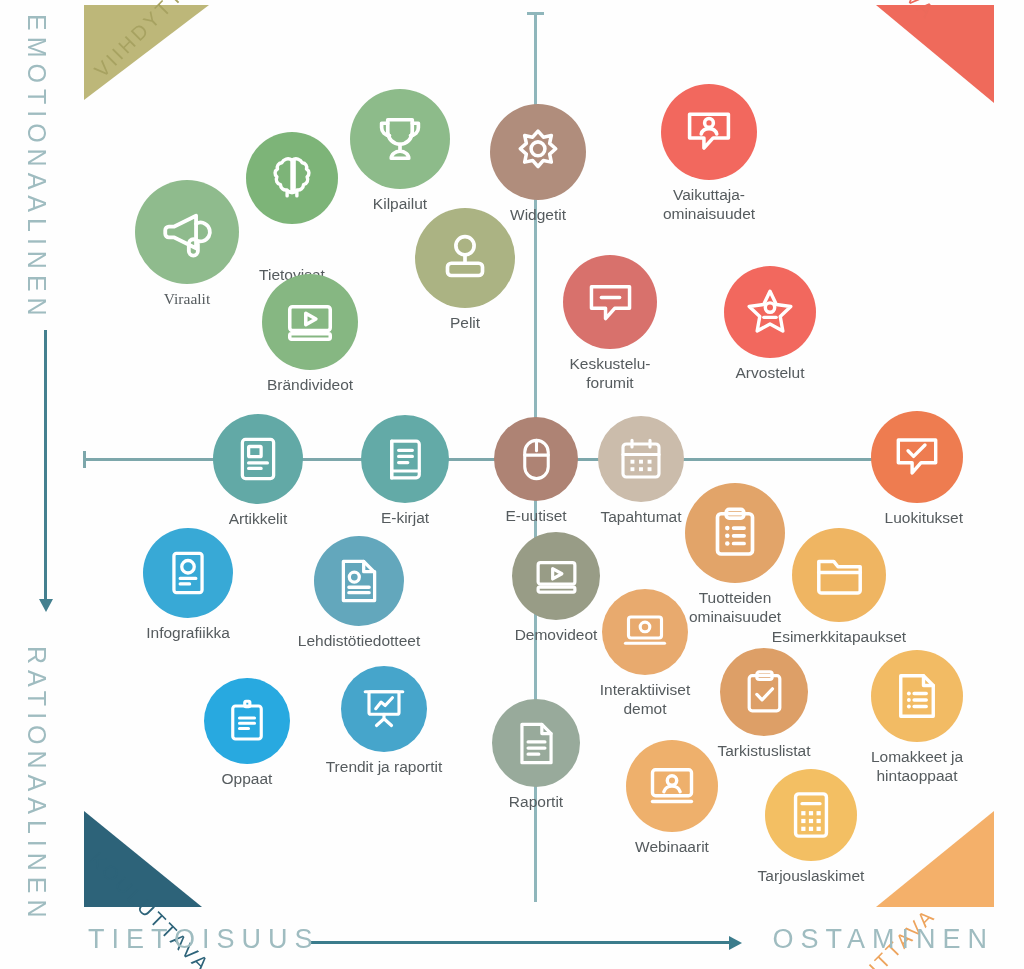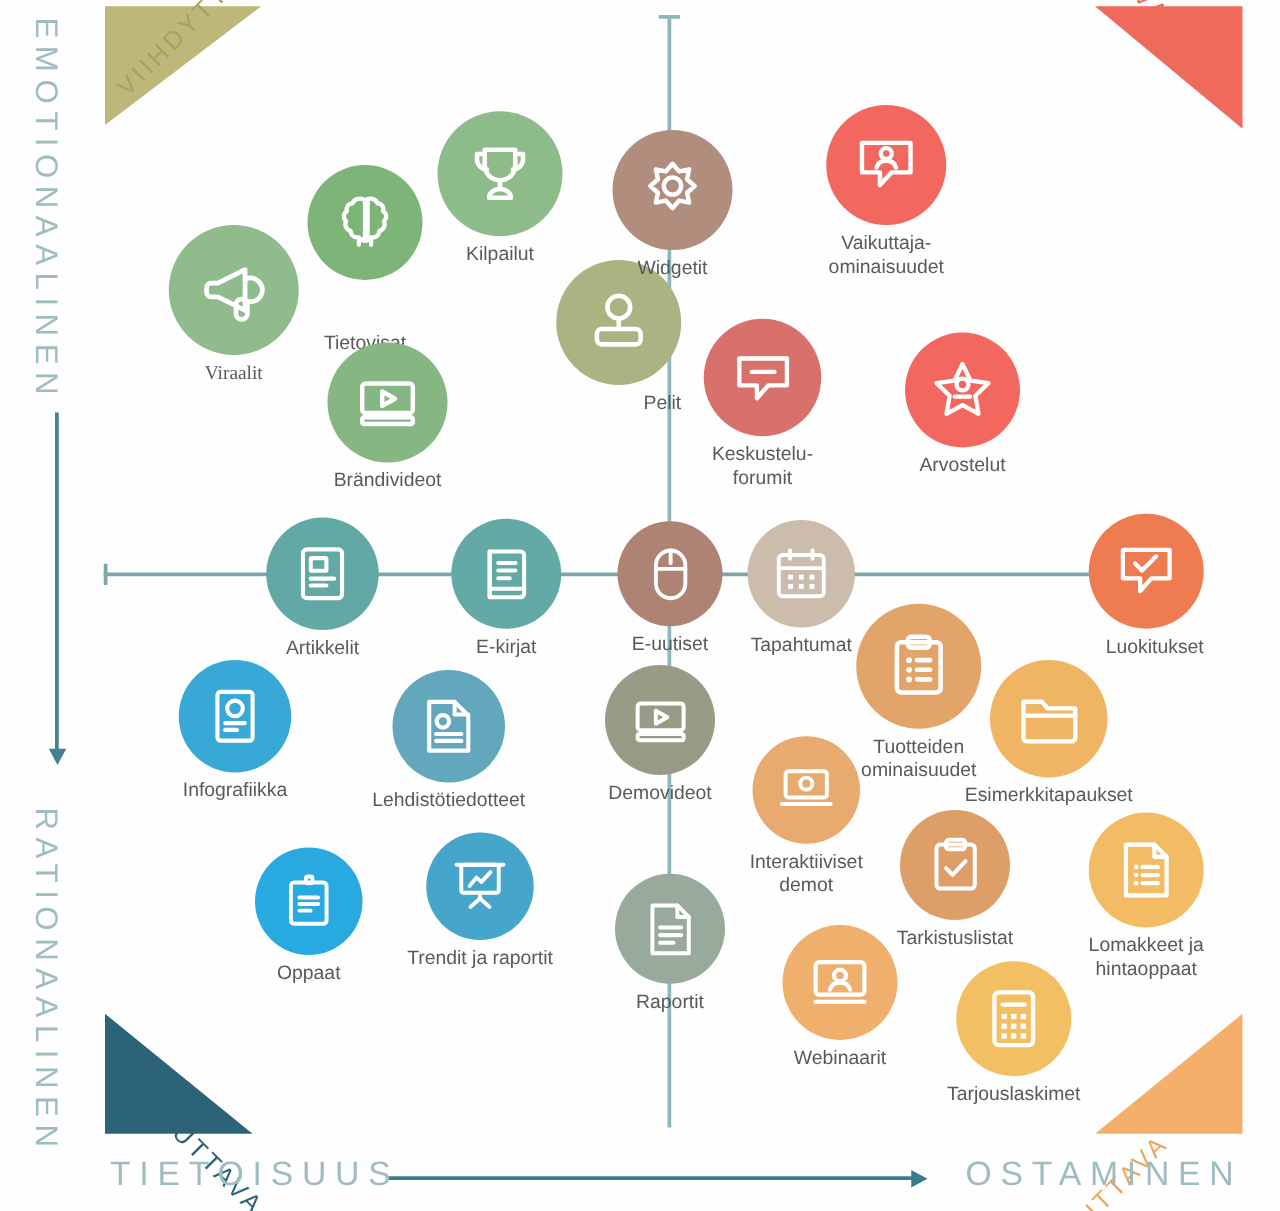--- a/index.html
+++ b/index.html
@@ -195,21 +195,21 @@
       <div class="node" style="left: 310px; top: 274px;">
         <div class="bubble" style="width: 96px; height: 96px; background: rgb(134, 183, 130);">
           <svg width="54" height="54" viewBox="0 0 32 32">
             <rect fill="none" stroke="#fff" stroke-width="2.1" stroke-linecap="round" stroke-linejoin="round" x="4" y="7" width="24" height="14" rx="1.6"></rect>
             <path fill="none" stroke="#fff" stroke-width="2.1" stroke-linecap="round" stroke-linejoin="round" d="M13.5 10.8l6 3.4-6 3.4z"></path>
             <rect fill="none" stroke="#fff" stroke-width="2.1" stroke-linecap="round" stroke-linejoin="round" x="4" y="23" width="24" height="3.2" rx="1"></rect>
           </svg>
         </div>
         <div class="caption">Brändivideot</div>
       </div>
-      <div class="node" style="left: 465px; top: 208px; align-items: flex-end;">
+      <div class="node" style="left: 465px; top: 208px;">
         <div class="bubble" style="width: 100px; height: 100px; background: rgb(171, 179, 131);">
           <svg width="56" height="56" viewBox="0 0 32 32">
             <circle fill="none" stroke="#fff" stroke-width="2.1" stroke-linecap="round" stroke-linejoin="round" cx="16" cy="9" r="5.2"></circle>
             <path fill="none" stroke="#fff" stroke-width="2.1" stroke-linecap="round" stroke-linejoin="round" d="M16 14.2V19"></path>
             <rect fill="none" stroke="#fff" stroke-width="2.1" stroke-linecap="round" stroke-linejoin="round" x="6" y="19" width="20" height="7" rx="2.2"></rect>
           </svg>
         </div>
         <div class="caption">Pelit</div>
       </div>
       <div class="node" style="left: 538px; top: 104px;">
@@ -324,21 +324,21 @@
         <div class="bubble" style="width: 90px; height: 90px; background: rgb(99, 167, 188);">
           <svg width="50" height="50" viewBox="0 0 32 32">
             <path fill="none" stroke="#fff" stroke-width="2.1" stroke-linecap="round" stroke-linejoin="round" d="M6 3.5h13l7 7v18H6z"></path>
             <path fill="none" stroke="#fff" stroke-width="2.1" stroke-linecap="round" stroke-linejoin="round" d="M19 3.5V10h7"></path>
             <circle fill="none" stroke="#fff" stroke-width="2.1" stroke-linecap="round" stroke-linejoin="round" cx="13" cy="13.5" r="3.2"></circle>
             <path fill="none" stroke="#fff" stroke-width="2.1" stroke-linecap="round" stroke-linejoin="round" d="M9.5 20h13M9.5 23.5h13"></path>
           </svg>
         </div>
         <div class="caption">Lehdistötiedotteet</div>
       </div>
-      <div class="node" style="left: 528px; top: 532px;">
+      <div class="node" style="left: 556px; top: 532px;">
         <div class="bubble" style="width: 88px; height: 88px; background: rgb(152, 156, 134);">
           <svg width="49" height="49" viewBox="0 0 32 32">
             <rect fill="none" stroke="#fff" stroke-width="2.1" stroke-linecap="round" stroke-linejoin="round" x="4" y="7" width="24" height="14" rx="1.6"></rect>
             <path fill="none" stroke="#fff" stroke-width="2.1" stroke-linecap="round" stroke-linejoin="round" d="M13.5 10.8l6 3.4-6 3.4z"></path>
             <rect fill="none" stroke="#fff" stroke-width="2.1" stroke-linecap="round" stroke-linejoin="round" x="4" y="23" width="24" height="3.2" rx="1"></rect>
           </svg>
         </div>
         <div class="caption">Demovideot</div>
       </div>
       <div class="node" style="left: 735px; top: 483px;">

